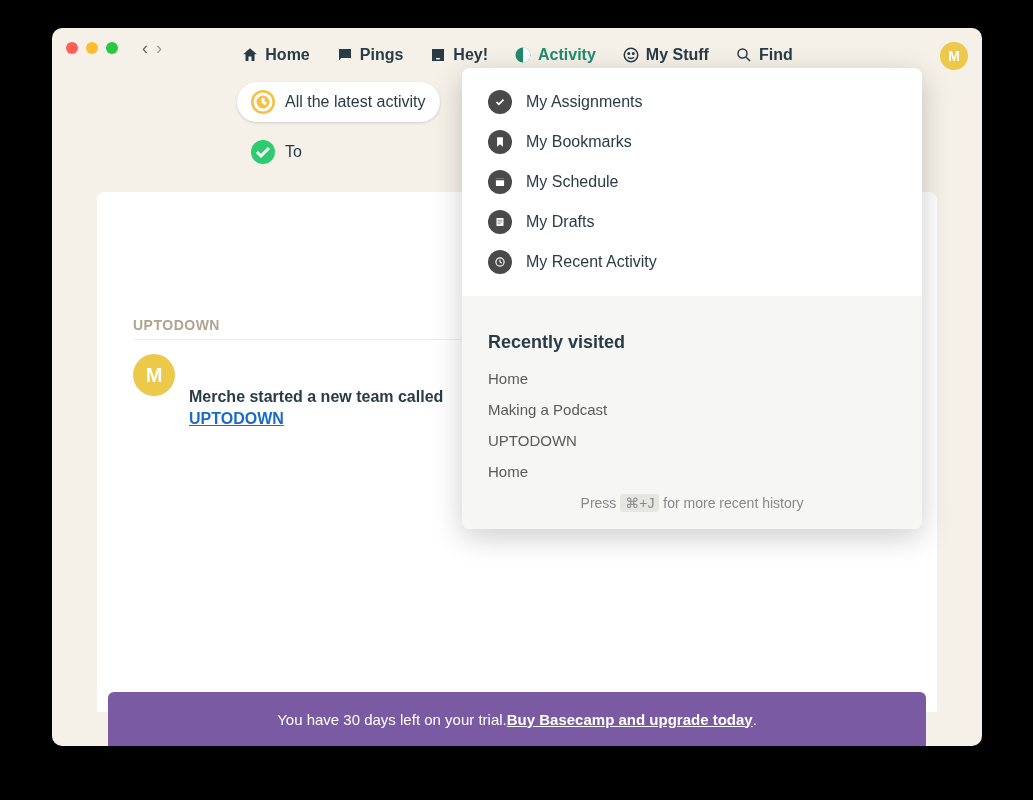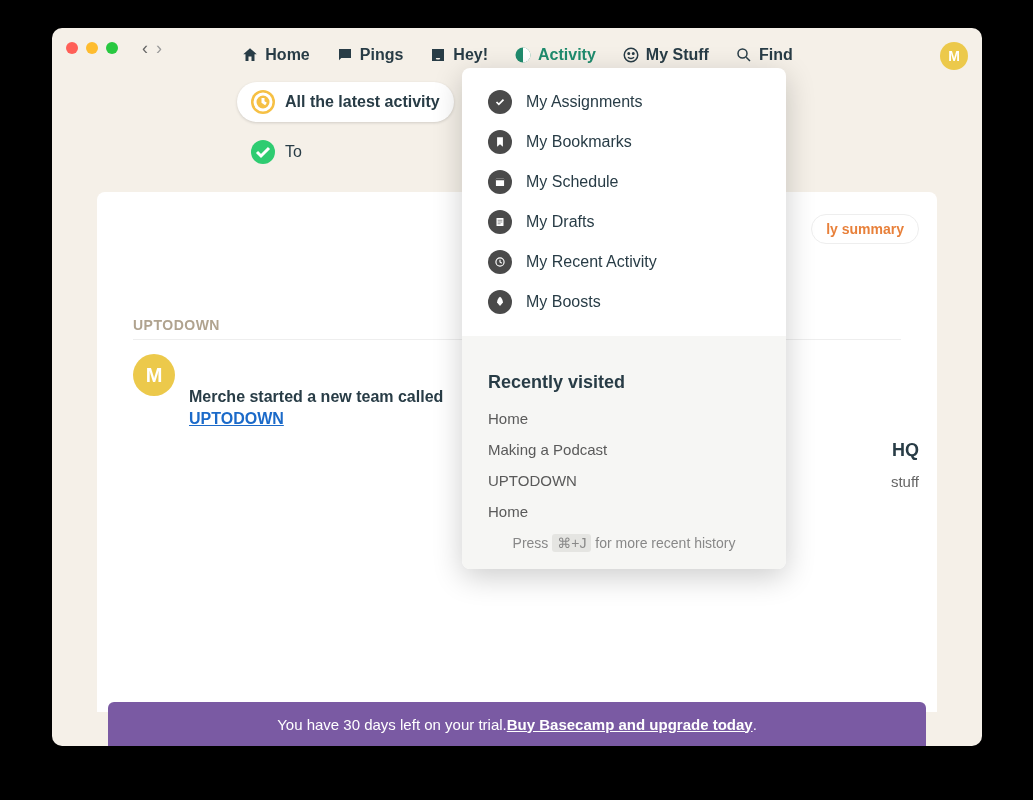--- a/index.html
+++ b/index.html
@@ -15,42 +15,42 @@
 .navarrows span { font-size: 18px; cursor: default; }
 .navarrows .back { color: #666; }
 .topnav { position: absolute; left: 0; right: 0; top: 0; height: 54px; display: flex; justify-content: center; align-items: center; gap: 26px; pointer-events: none; }
 .topnav .item { display: flex; align-items: center; gap: 6px; font-weight: 700; font-size: 16px; color: #283c46; pointer-events: auto; }
 .topnav .item.active { color: #1f8b6d; }
 .topnav svg { width: 18px; height: 18px; }
 .avatar-sm { position: absolute; right: 14px; top: 14px; width: 28px; height: 28px; border-radius: 50%; background: #ecc94b; color: #fff; display: flex; align-items: center; justify-content: center; font-weight: 700; font-size: 14px; }
 .filters { margin-top: 14px; display: flex; justify-content: center; }
 .filters-inner { display: flex; flex-wrap: wrap; gap: 10px 28px; width: 560px; }
 .pill { display: flex; align-items: center; gap: 10px; padding: 8px 14px; border-radius: 22px; font-size: 16px; color: #283c46; }
-.pill.selected { background: #fff; box-shadow: 0 1px 3px rgba(0,0,0,0.15); font-weight: 700; }
+.pill.selected { background: #fff; box-shadow: 0 1px 3px rgba(0,0,0,0.15); font-weight: 400; }
 .pill .picon { width: 24px; height: 24px; border-radius: 50%; display: flex; align-items: center; justify-content: center; color: #fff; font-size: 14px; }
 .picon.yellow { background: #f6c044; }
 .picon.blue   { background: #3cb3e4; }
 .picon.orange { background: #e8432e; }
 .picon.green  { background: #2ecc71; }
 .page { margin: 20px 45px 0; background: #fff; border-radius: 8px 8px 0 0; height: 520px; position: relative; padding-top: 24px; }
 .daily { position: absolute; right: 18px; top: 22px; border: 1px solid #eee; border-radius: 18px; padding: 6px 14px; color: #e8803a; font-weight: 600; font-size: 14px; }
 .page h1 { text-align: center; font-size: 32px; font-weight: 800; color: #283c46; margin-top: 6px; }
 .section { margin: 58px 36px 0; }
 .section-title { color: #b0a38f; font-size: 14px; font-weight: 700; letter-spacing: 0.5px; padding-bottom: 6px; border-bottom: 1px solid #eee; }
 .activity-row { display: flex; gap: 14px; margin-top: 14px; }
 .avatar-lg { width: 42px; height: 42px; border-radius: 50%; background: #ecc94b; color: #fff; display: flex; align-items: center; justify-content: center; font-weight: 700; font-size: 20px; flex-shrink: 0; }
 .activity-text { font-size: 16px; color: #283c46; font-weight: 600; line-height: 1.4; margin-top: 32px; }
 .activity-text a { color: #1b6ac9; text-decoration: underline; font-weight: 700; }
 .hq-peek { position: absolute; right: 18px; top: 248px; text-align: right; }
 .hq-title { font-weight: 800; font-size: 18px; color: #283c46; }
 .hq-sub { color: #666; font-size: 15px; margin-top: 12px; }
-.trialbar { position: absolute; left: 56px; right: 56px; bottom: 0; height: 44px; background: #7a5aa3; color: #fff; display: flex; align-items: center; justify-content: center; font-size: 15px; border-radius: 6px 6px 0 0; }
+.trialbar { position: absolute; left: 56px; right: 56px; bottom: 0; height: 54px; background: #7a5aa3; color: #fff; display: flex; align-items: center; justify-content: center; font-size: 15px; border-radius: 6px 6px 0 0; }
 .trialbar a { color: #ffffff; text-decoration: underline; font-weight: 700; }
 
-.dropdown { position: absolute; top: 40px; left: 410px; width: 324px; background: #fff; border-radius: 8px; box-shadow: 0 8px 30px rgba(0,0,0,0.2); overflow: hidden; }
+.dropdown { position: absolute; top: 40px; left: 410px; width: 460px; background: #fff; border-radius: 8px; box-shadow: 0 8px 30px rgba(0,0,0,0.2); overflow: hidden; }
 .dd-list { padding: 14px 8px; }
 .dd-item { display: flex; align-items: center; gap: 14px; padding: 8px 18px; font-size: 16px; color: #283c46; }
 .dd-icon { width: 24px; height: 24px; border-radius: 50%; background: #4a4a4a; color: #fff; display: flex; align-items: center; justify-content: center; }
 .dd-icon svg { width: 14px; height: 14px; }
 .dd-recent { background: #f6f6f4; padding: 16px 26px 18px; }
 .dd-recent h3 { font-size: 18px; font-weight: 800; color: #283c46; margin-bottom: 10px; margin-top: 20px; }
 .dd-recent .rv { padding: 7px 0; font-size: 15px; color: #5a5a5a; }
 .dd-hint { text-align: center; color: #888; font-size: 14px; margin-top: 8px; }
 .dd-hint .kbd { background: #e5e5e2; border-radius: 3px; padding: 1px 5px; font-family: inherit; }
 </style>
@@ -228,28 +228,20 @@
       </div>
       <div class="dd-item">
         <span class="dd-icon">
             <svg viewBox="0 0 24 24" fill="none" stroke="#fff" stroke-width="2">
               <circle cx="12" cy="12" r="7"></circle>
               <path d="M12 8v4l3 2"></path>
             </svg>
           </span>
         <span>My Recent Activity</span>
       </div>
-      <div class="dd-item">
-        <span class="dd-icon">
-            <svg viewBox="0 0 24 24" fill="#fff">
-              <path d="M12 3c3 2 5 6 5 10l-5 6-5-6c0-4 2-8 5-10z"></path>
-            </svg>
-          </span>
-        <span>My Boosts</span>
-      </div>
     </div>
     <div class="dd-recent">
       <h3>Recently visited</h3>
       <div class="rv">Home</div>
       <div class="rv">Making a Podcast</div>
       <div class="rv">UPTODOWN</div>
       <div class="rv">Home</div>
       <div class="dd-hint">
         <span>Press</span>
         <span class="kbd">⌘+J</span>

